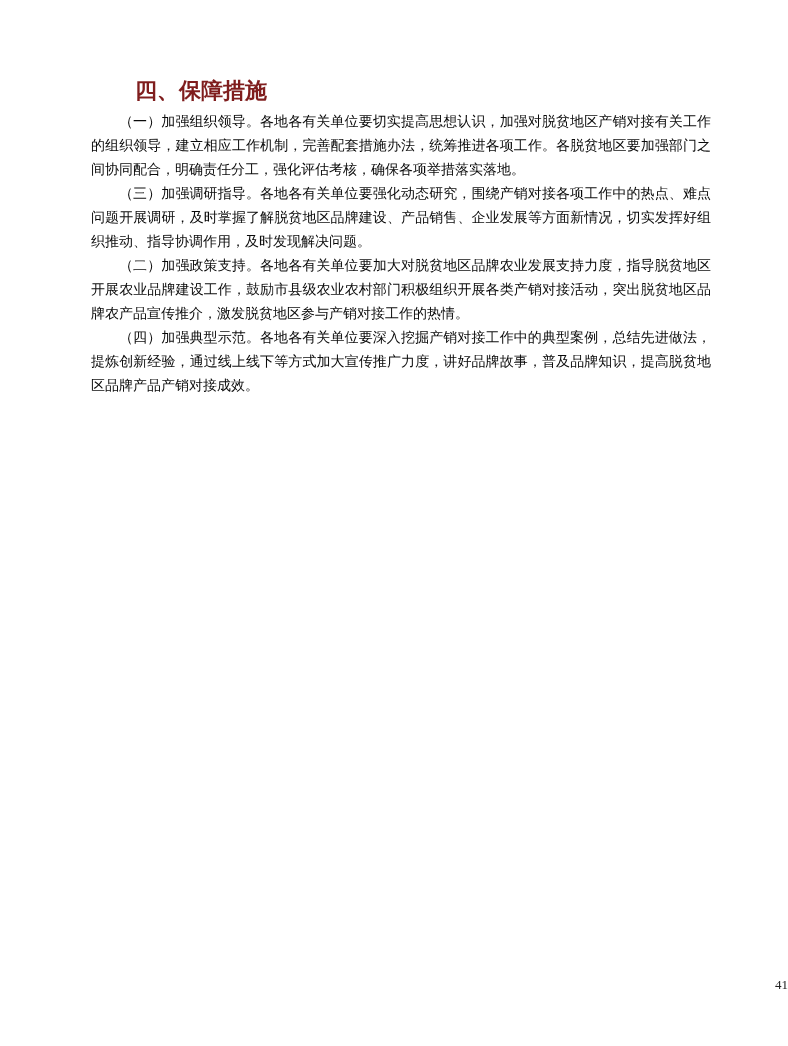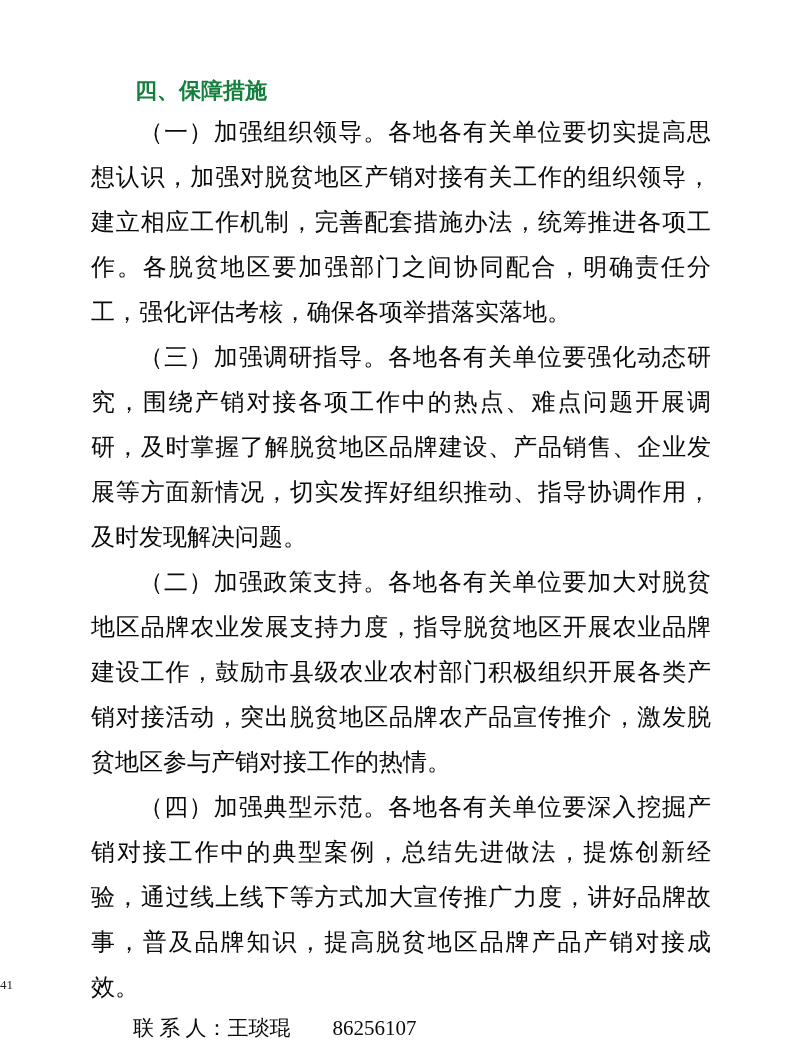--- a/index.html
+++ b/index.html
@@ -22,43 +22,43 @@
     top: 72px;
     width: 620px;
   }
   .section-heading {
     margin: 0;
     font-family: "Liberation Sans", "DejaVu Sans", sans-serif;
     font-weight: 700;
     font-size: 22px;
     line-height: 37.8px;
     text-indent: 2em;
-    color: #15803d;
+    color: #7f1d1d;
   }
   .para {
     margin: 0;
-    font-size: 24px;
-    line-height: 45px;
+    font-size: 14px;
+    line-height: 24px;
     text-align: justify;
     text-indent: 2em;
   }
   .contact-line {
     margin: 0;
     font-size: 21px;
     line-height: 37.8px;
     text-indent: 2em;
     white-space: pre-wrap;
     text-align: left;
   }
   .page-number {
     position: absolute;
     top: 977px;
     left: 0;
     width: 100%;
-    text-align: left;
+    text-align: right;
     font-size: 13px;
     color: #222222;
     font-family: "Liberation Serif", "DejaVu Serif", serif;
   }
 </style>
 </head>
 <body>
 
 <div class="page">
   <div class="content">
@@ -66,17 +66,16 @@
 
     <p class="para">（一）加强组织领导。各地各有关单位要切实提高思想认识，加强对脱贫地区产销对接有关工作的组织领导，建立相应工作机制，完善配套措施办法，统筹推进各项工作。各脱贫地区要加强部门之间协同配合，明确责任分工，强化评估考核，确保各项举措落实落地。</p>
 
     <p class="para">（三）加强调研指导。各地各有关单位要强化动态研究，围绕产销对接各项工作中的热点、难点问题开展调研，及时掌握了解脱贫地区品牌建设、产品销售、企业发展等方面新情况，切实发挥好组织推动、指导协调作用，及时发现解决问题。</p>
 
     <p class="para">（二）加强政策支持。各地各有关单位要加大对脱贫地区品牌农业发展支持力度，指导脱贫地区开展农业品牌建设工作，鼓励市县级农业农村部门积极组织开展各类产销对接活动，突出脱贫地区品牌农产品宣传推介，激发脱贫地区参与产销对接工作的热情。</p>
 
     <p class="para">（四）加强典型示范。各地各有关单位要深入挖掘产销对接工作中的典型案例，总结先进做法，提炼创新经验，通过线上线下等方式加大宣传推广力度，讲好品牌故事，普及品牌知识，提高脱贫地区品牌产品产销对接成效。</p>
 
 
-    <p class="contact-line">联 系 人：王琰琨　　86256107</p>
   </div>
 
   <div class="page-number">41</div>
 </div>
 
 </body></html>

